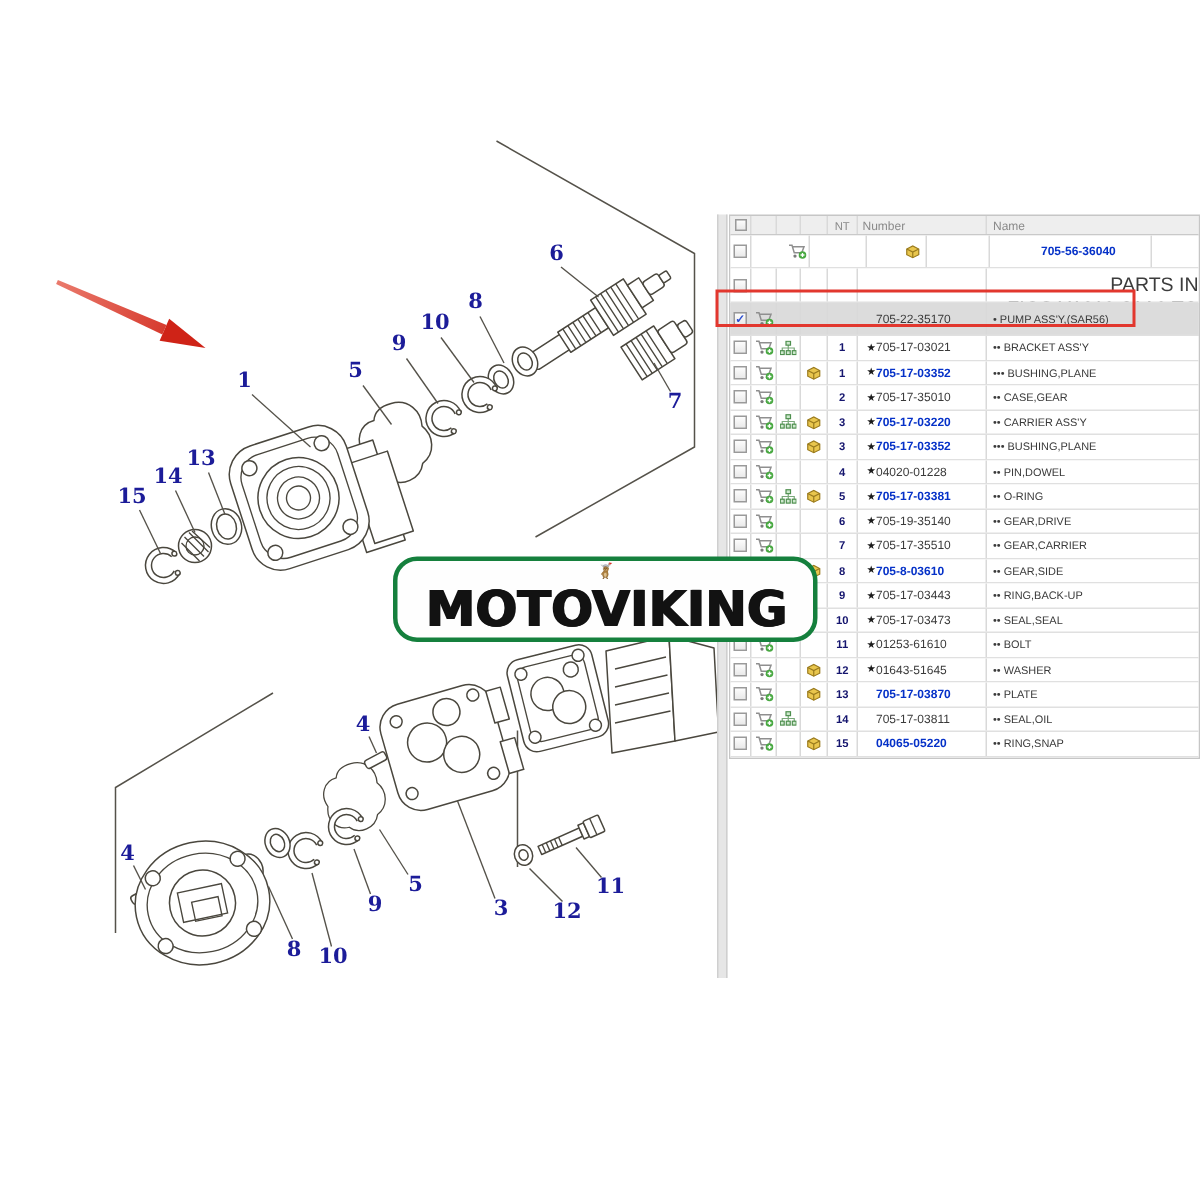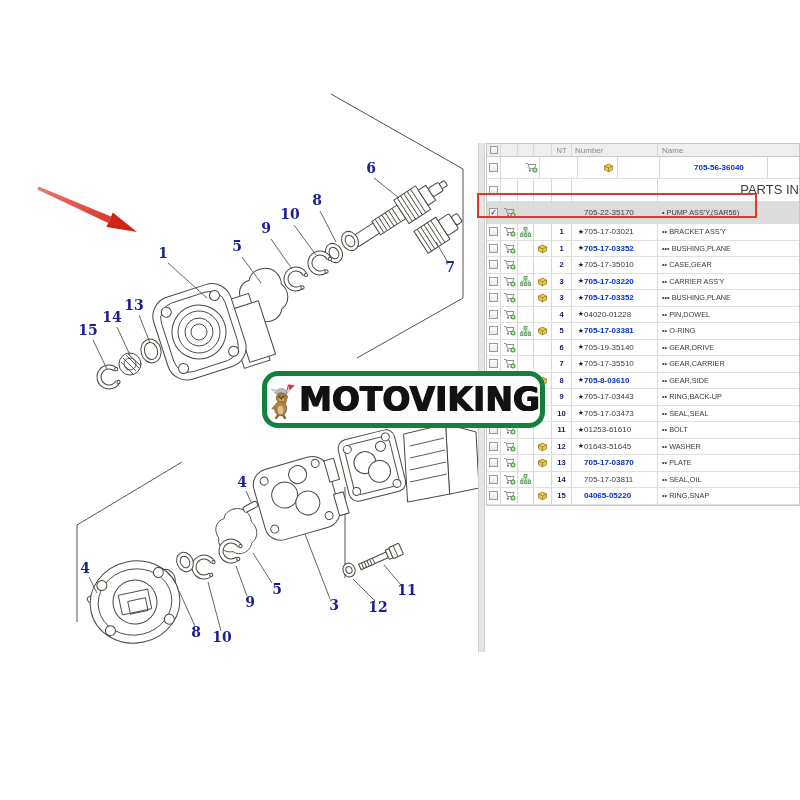--- a/index.html
+++ b/index.html
@@ -37,22 +37,22 @@
       font-size:8px;line-height:8px;color:#2d4fd0;font-weight:bold;}
   .star{display:inline-block;width:9px;font-size:7px;color:#1a1a1a;}
   .num{font-size:8px;}
   .num.link{color:#0531c8;font-weight:bold;}
   .note-text{line-height:1.3;font-size:13px;color:#3c3c3c;}
   
   #redbox{position:absolute;left:477px;top:193px;width:280px;height:25px;z-index:40;
           border:2px solid #e2372e;box-sizing:border-box;}
   
   #watermark{position:absolute;left:262px;top:371px;width:283px;height:57px;z-index:50;
-             background:#fefefe;border:5px solid #15803d;border-radius:16px;
-             display:flex;align-items:center;box-sizing:border-box;}
+             background:#fefefe;border:3px solid #15803d;border-radius:16px;
+             display:flex;align-items:center;box-sizing:border-box;flex-direction:column;}
   #wm-text{font-family:"DejaVu Sans",sans-serif;font-weight:bold;font-size:33px;color:#121212;
            letter-spacing:0px;text-shadow:.6px 0 #121212,-.6px 0 #121212;margin-left:2px;white-space:nowrap;}
 </style>
 </head>
 <body>
 
 <div id="stage">
 
   <svg id="diagram" viewBox="0 0 800 800" xmlns="http://www.w3.org/2000/svg">
     <defs>

